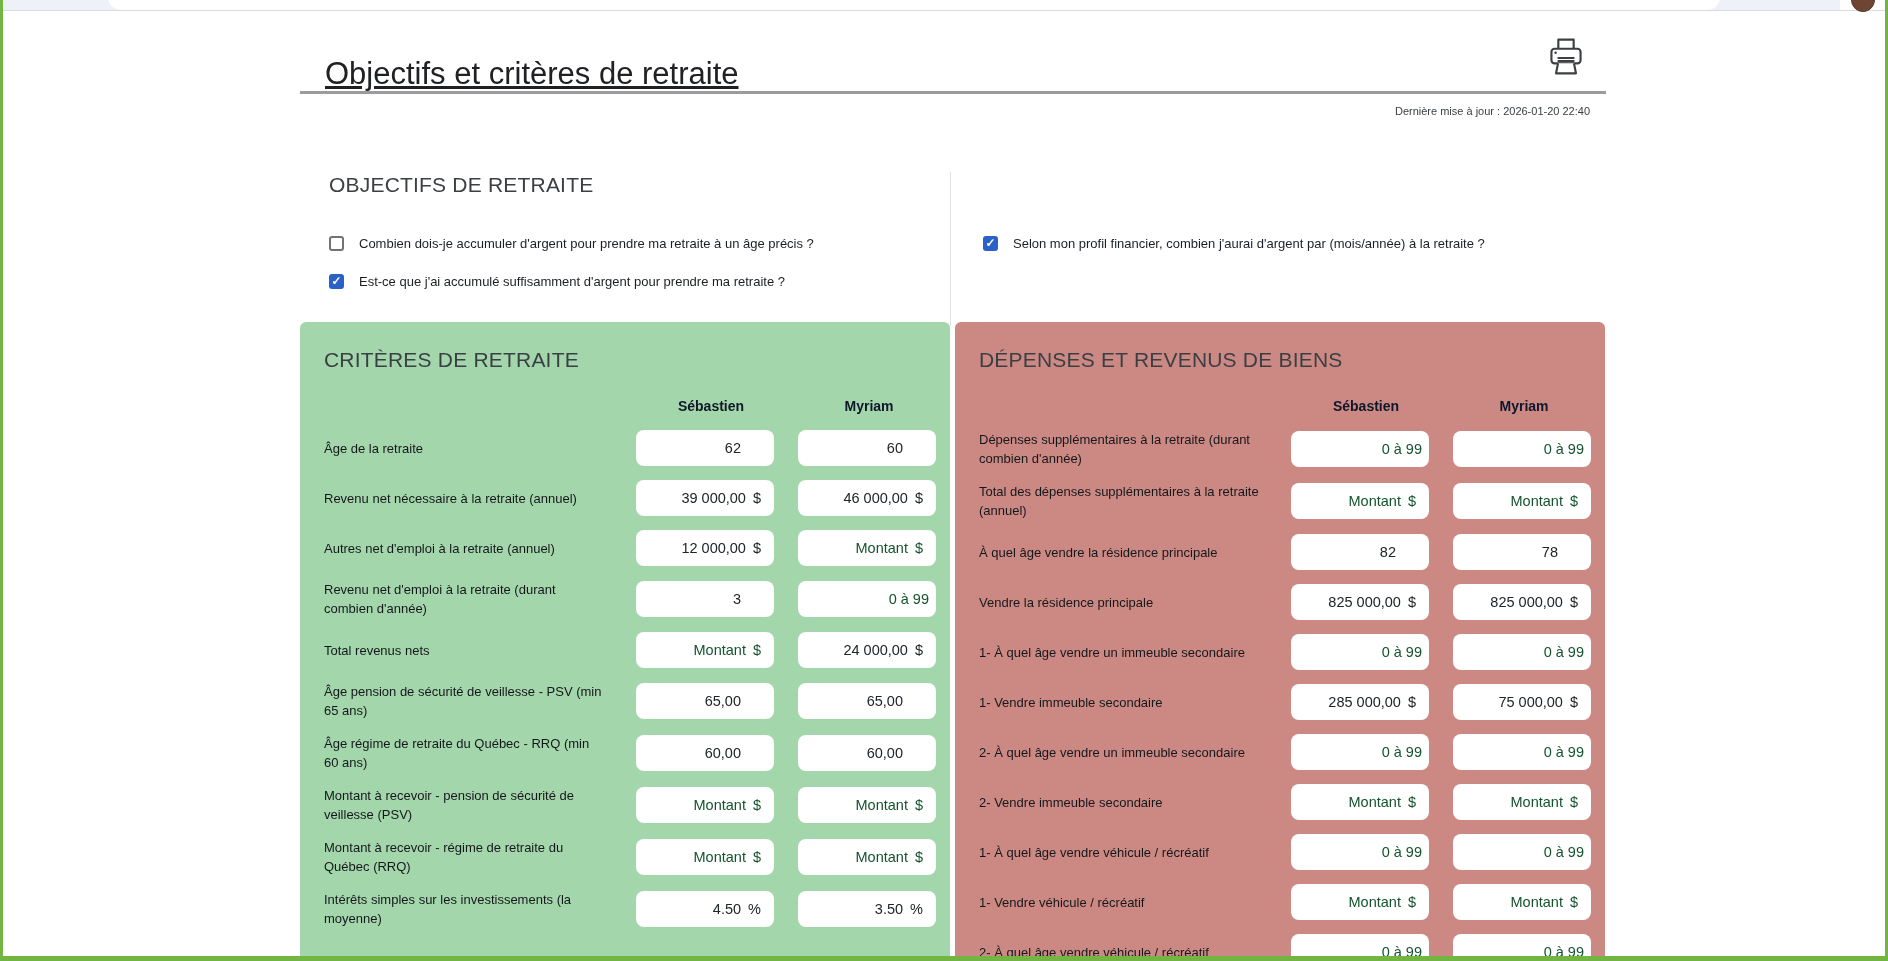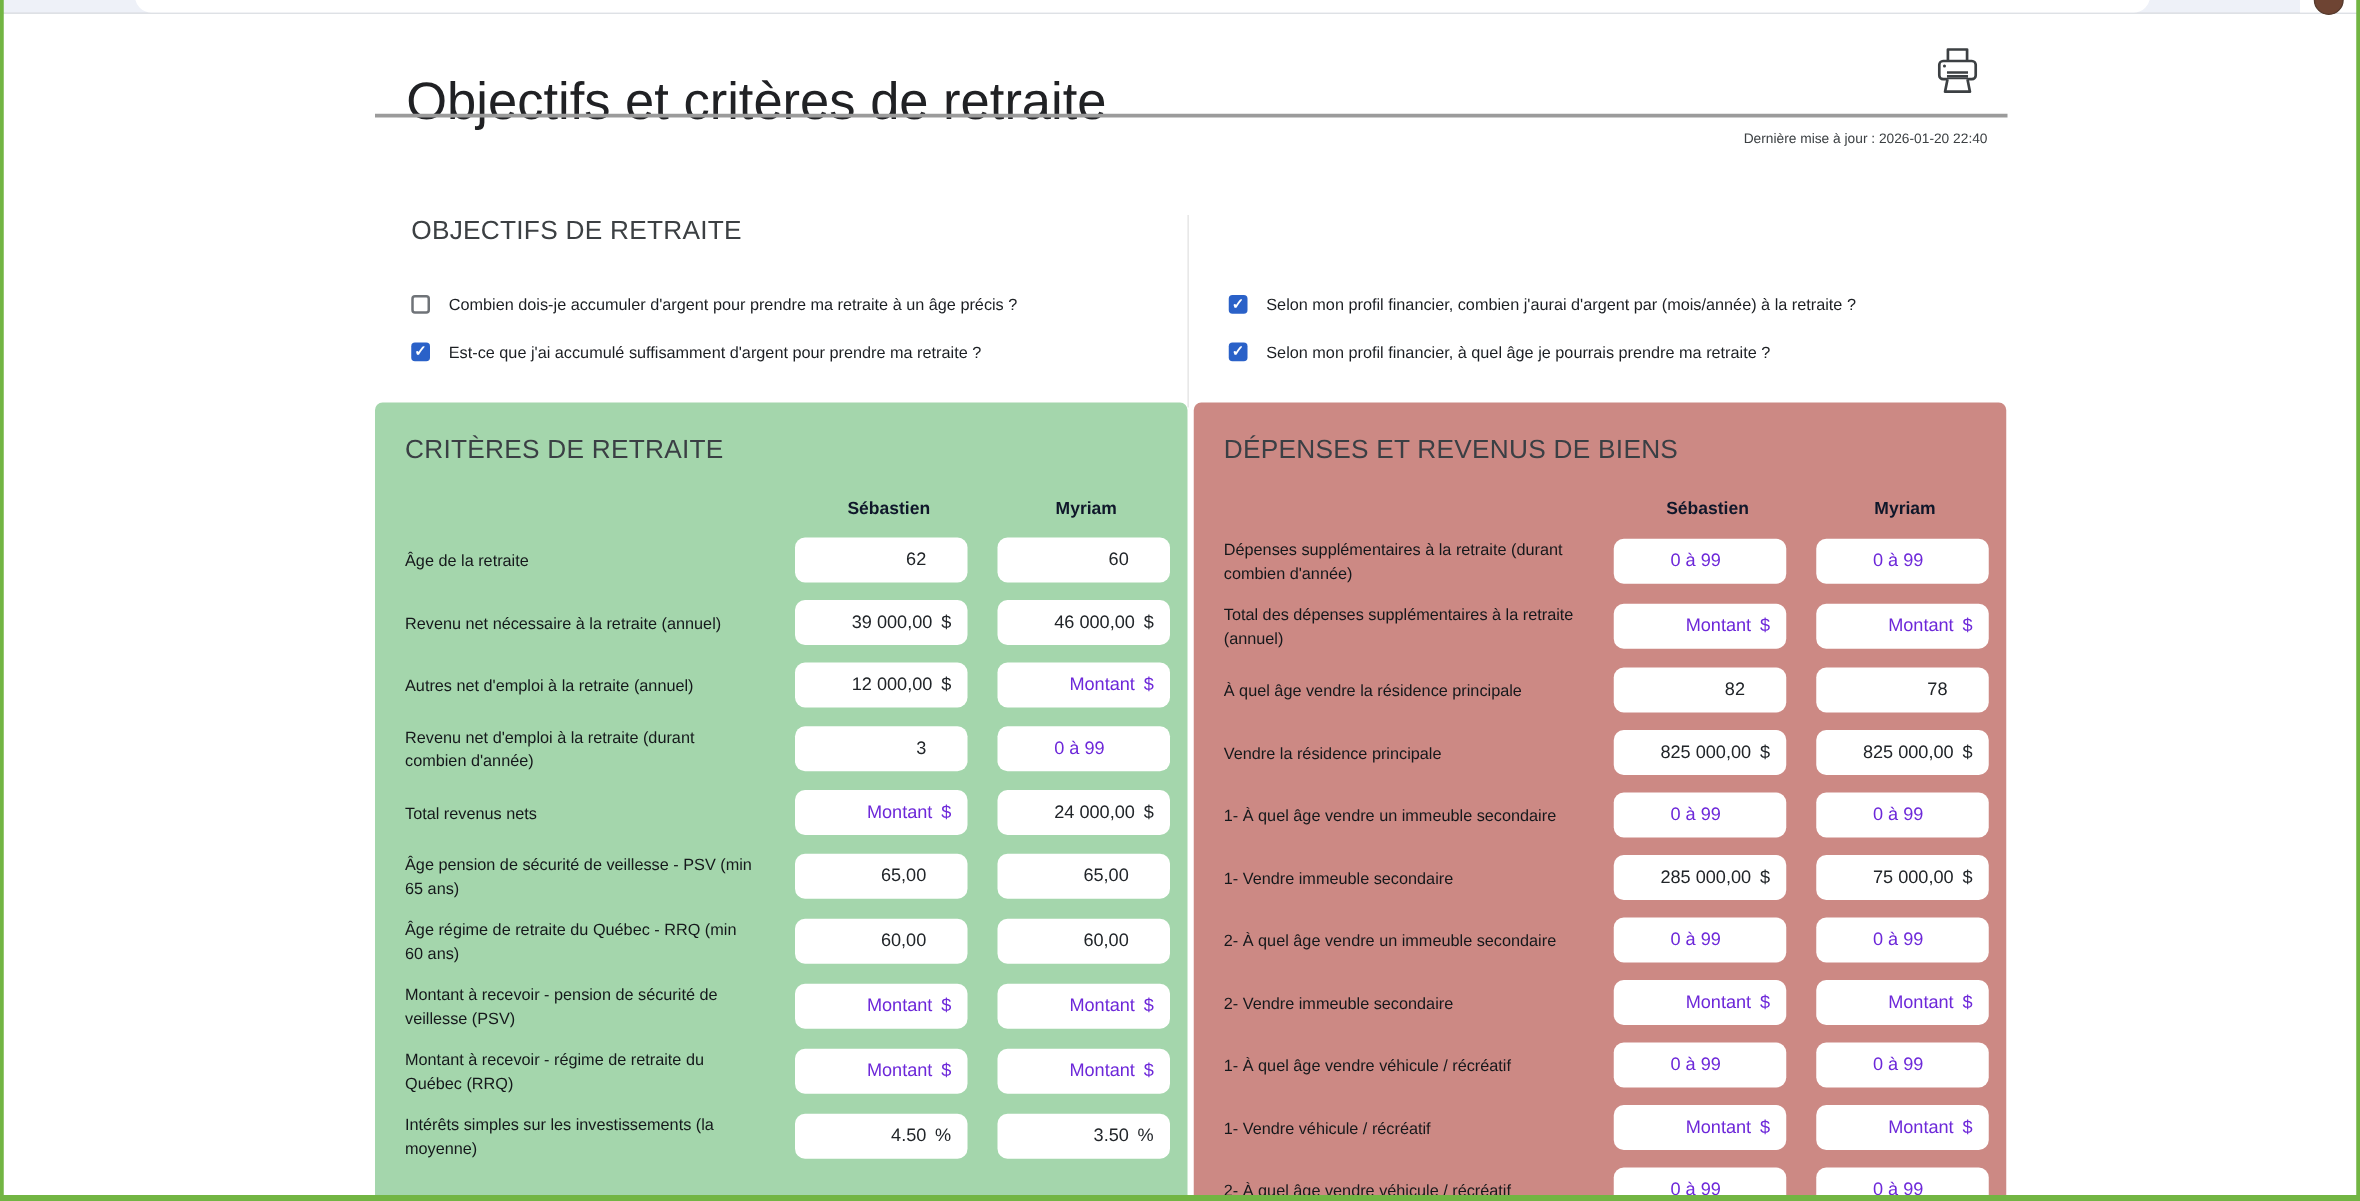--- a/index.html
+++ b/index.html
@@ -12,21 +12,21 @@
   .frame.left{left:0;top:0;bottom:0;width:3px;}
   .frame.right{right:0;top:0;bottom:0;width:3px;}
   .frame.bottom{left:0;right:0;bottom:0;height:5px;}
   
   .chrome{position:absolute;left:0;top:0;right:0;height:10px;background:#eef1f8;border-bottom:1px solid #d7dade;overflow:visible;z-index:40;}
   .chrome .white-corner{position:absolute;right:0;top:0;width:48px;height:10px;background:#fff;}
   .omnibox{position:absolute;left:108px;top:-16px;width:1612px;height:26px;background:#fff;border-radius:13px;}
   .avatar{position:absolute;left:1851px;top:-12px;width:22px;height:22px;border-radius:50%;background:#6e4433;border:1px solid #53392c;}
   
   .main{position:absolute;left:300px;top:11px;width:1306px;}
-  .page-title{position:absolute;left:25px;top:22px;font-size:42px;line-height:40px;font-weight:400;color:#202124;white-space:nowrap;}
+  .page-title{position:absolute;left:25px;top:22px;font-size:31px;line-height:40px;font-weight:400;color:#202124;white-space:nowrap;text-decoration:underline;}
   .print-btn{position:absolute;right:20px;top:23px;width:40px;height:48px;cursor:pointer;display:flex;align-items:center;justify-content:center;}
   .divider{position:absolute;left:0;right:0;top:80px;height:3px;background:#9b9b9b;}
   .updated{position:absolute;right:16px;top:94px;font-size:11px;color:#3c4043;}
   
   .objectives{position:absolute;left:0;right:0;top:161px;display:flex;align-items:stretch;}
   .obj-col{box-sizing:border-box;}
   .obj-col.left{width:651px;padding-left:29px;border-right:1px solid #e1e1e1;padding-bottom:18px;}
   .obj-col.right{flex:1;padding-left:32px;padding-top:60px;}
   .section-heading{font-size:21px;line-height:26px;font-weight:500;letter-spacing:.2px;color:#3c4043;margin:0 0 34px 0;}
   .check-row{display:flex;align-items:center;height:22px;margin-bottom:16px;}
@@ -41,21 +41,21 @@
   .col-head{display:flex;align-items:center;margin-bottom:16px;}
   .col-head .spacer{flex:1;}
   .chcol{width:134px;margin-left:24px;text-align:center;font-size:14px;font-weight:bold;color:#0f172a;flex:none;}
   .prow{display:flex;align-items:center;margin-bottom:14px;}
   .plabel{flex:1;font-size:13px;line-height:19px;color:#15181b;padding-right:6px;}
   .cell{width:138px;margin-left:24px;height:36px;flex:none;box-sizing:border-box;background:#fff;border-radius:8px;
         display:flex;align-items:center;justify-content:flex-end;padding:0 13px;font-size:14.5px;color:#212529;cursor:text;}
   .cell .csuf{margin-left:7px;}
   .cell.num{padding-right:26px;}
   .cell.center{justify-content:center;padding:0;}
-  .cell.ph{color:#6d28d9;}
+  .cell.ph{color:#14532d;justify-content:flex-end;}
   svg.printer{display:block;}
 </style>
 </head>
 <body>
 
 <div class="chrome">
   <div class="omnibox"></div>
   <div class="white-corner"></div>
   <div class="avatar"></div>
 </div>
@@ -95,24 +95,20 @@
     <span class="check-label">Est-ce que j'ai accumulé suffisamment d'argent pour prendre ma retraite ?</span>
   </div>
         </div>
     </div>
     <div class="obj-col right">
       <div class="check-list" id="obj-right">
           <div class="check-row">
     <span class="checkbox checked"></span>
     <span class="check-label">Selon mon profil financier, combien j'aurai d'argent par (mois/année) à la retraite ?</span>
   </div>
-          <div class="check-row">
-    <span class="checkbox checked"></span>
-    <span class="check-label">Selon mon profil financier, à quel âge je pourrais prendre ma retraite ?</span>
-  </div>
         </div>
     </div>
   </div>
 
   <div class="panels" id="panels">
       <section class="panel" style="background: rgb(164, 214, 172);">
     <h2 class="panel-title">CRITÈRES DE RETRAITE</h2>
     <div class="col-head">
       <span class="spacer"></span>
       <span class="chcol">Sébastien</span>

